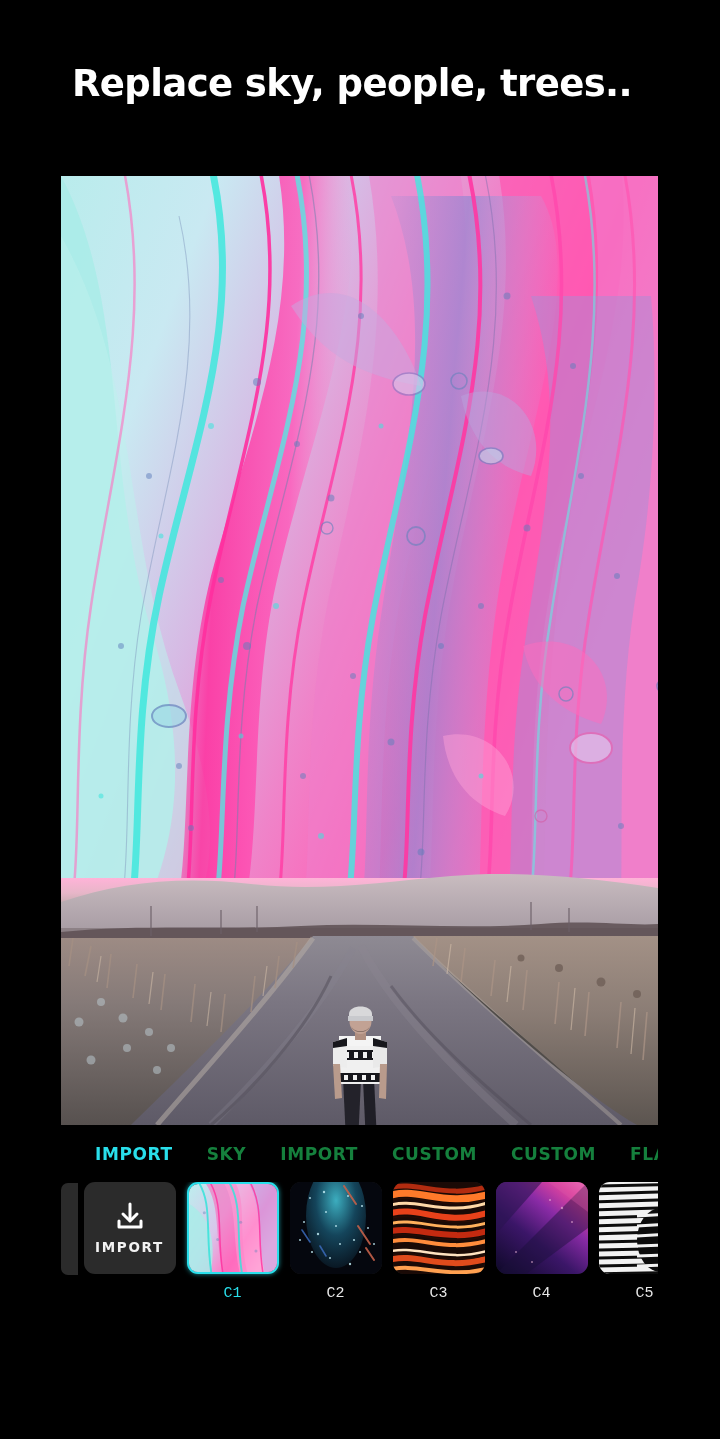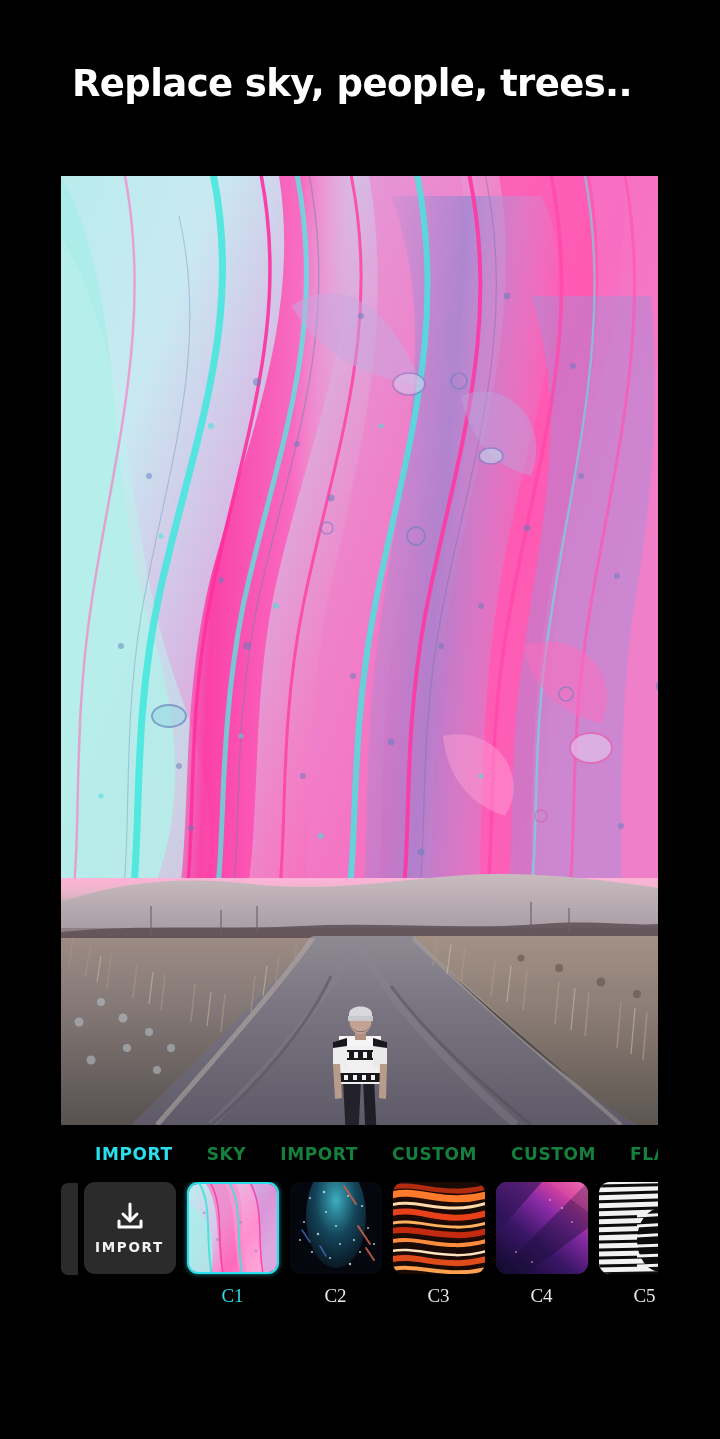--- a/index.html
+++ b/index.html
@@ -69,22 +69,22 @@
   .import-box{
     width:92px; height:92px; border-radius:11px; background:#2b2b2b;
     display:flex; flex-direction:column; align-items:center; justify-content:center;
     gap:7px;
   }
   .import-label{
     font-size:13.5px; font-weight:700; letter-spacing:1.7px; color:#f2f2f2;
     font-family:"DejaVu Sans", sans-serif;
   }
   .thumb-label{
-    margin-top:11px; font-size:19px; font-weight:400; color:#e8e8e8;
-    font-family:Liberation Serif, serif;
+    margin-top:11px; font-size:15px; font-weight:400; color:#e8e8e8;
+    font-family:Liberation Mono, monospace;
     text-align:center;
   }
   .thumb-label.sel{ color:#29dfeb; }
 
   
   .toolbar{
     position:absolute; left:0; top:1318px; width:720px; height:82px;
   }
 </style>
 </head>

